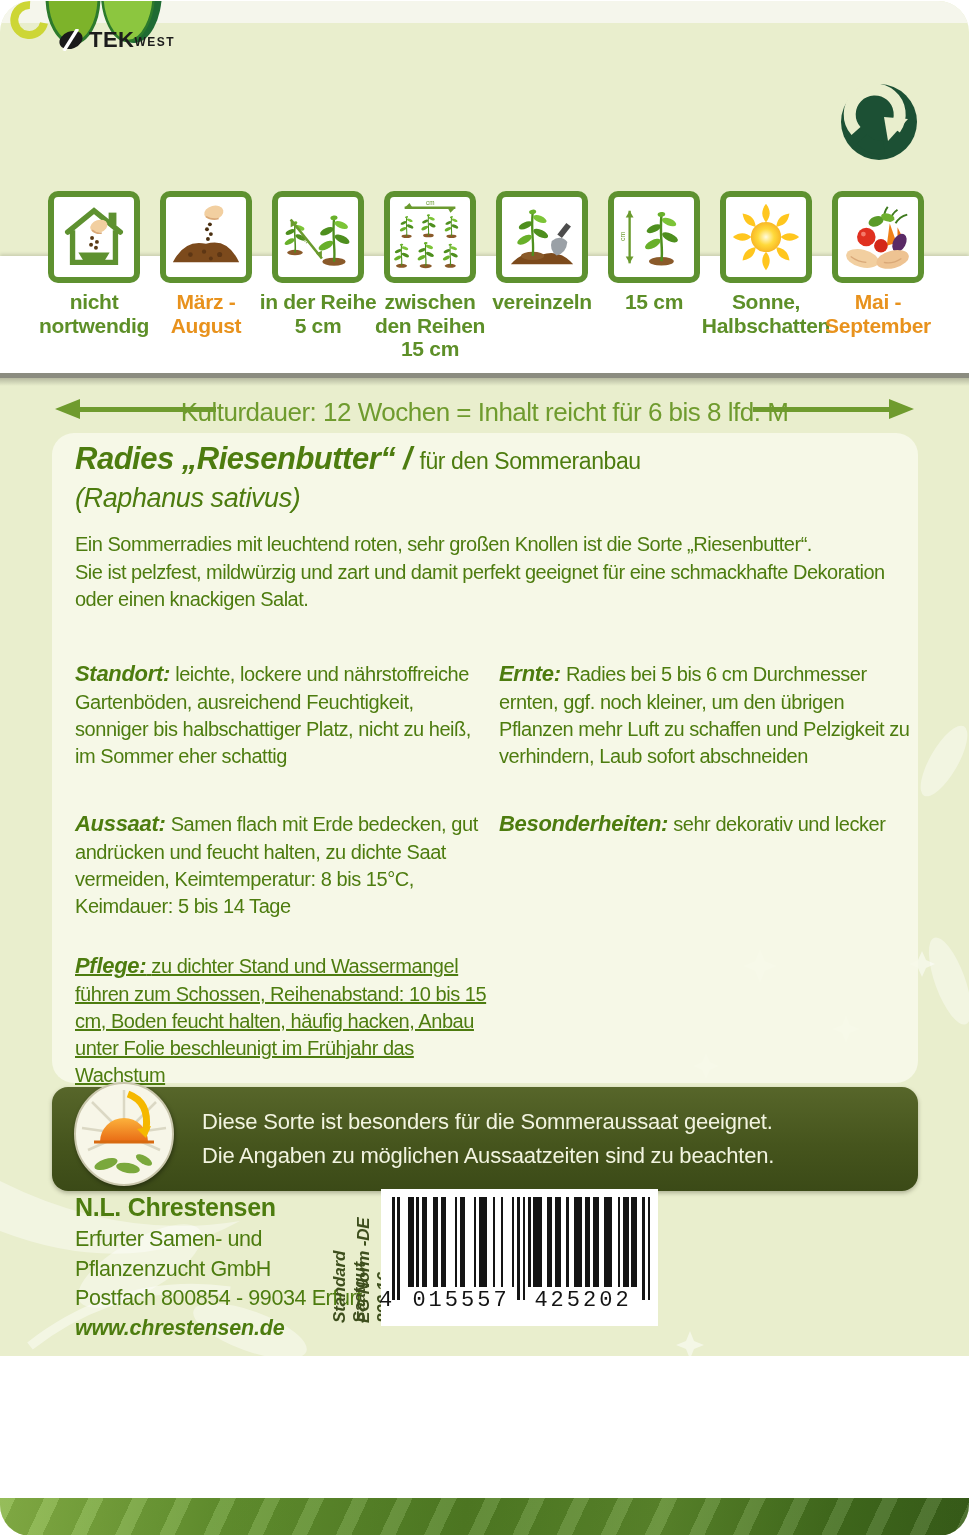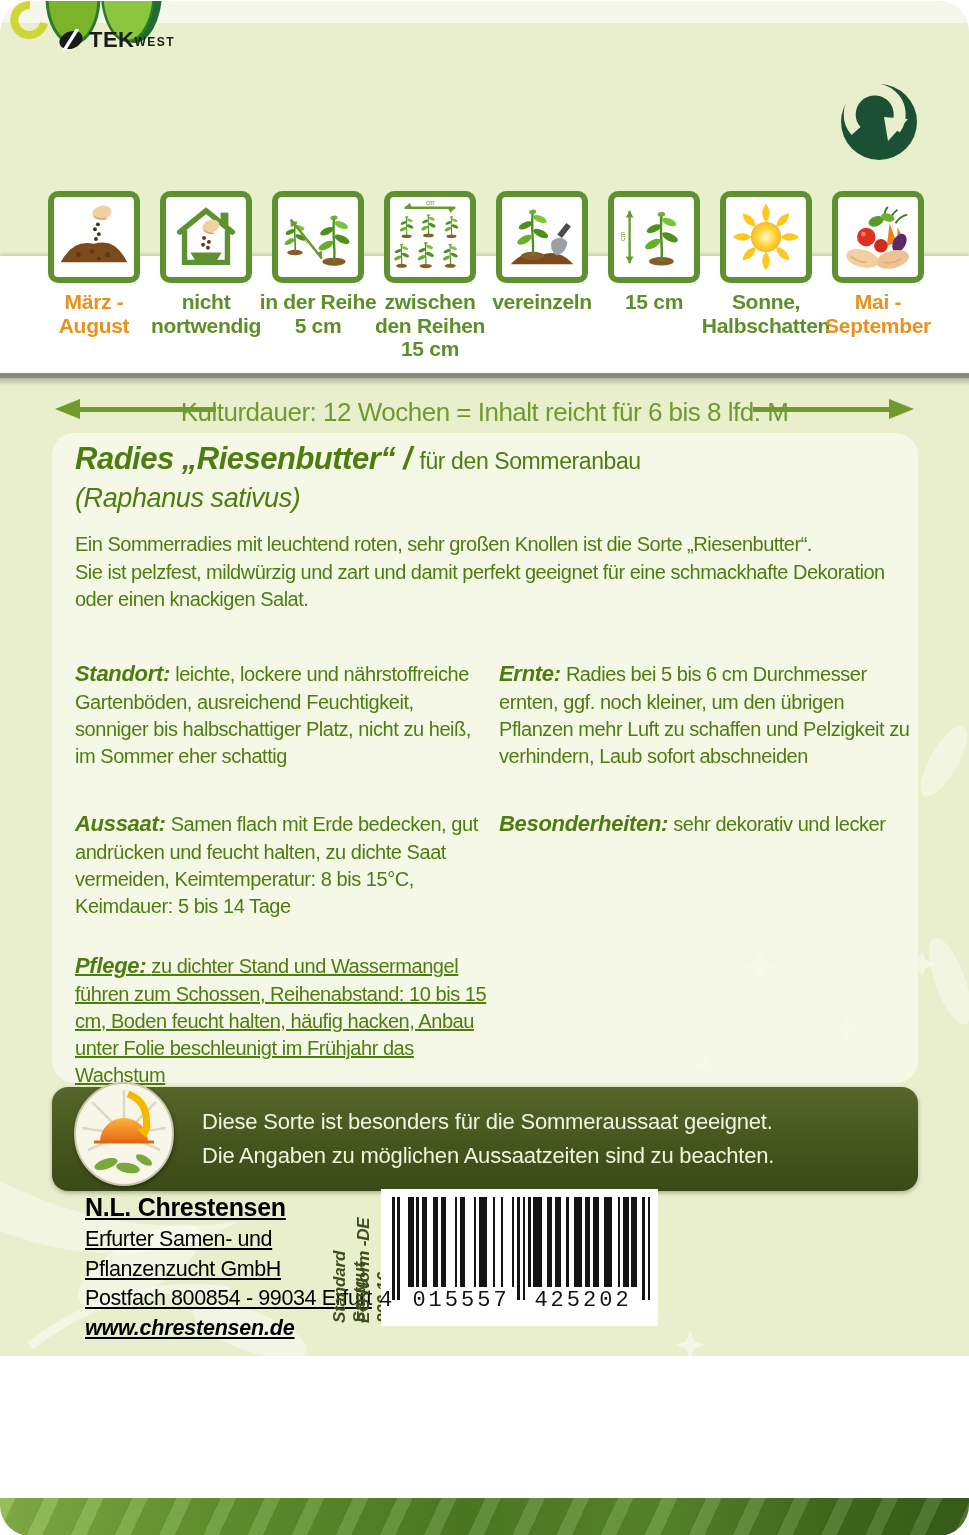--- a/index.html
+++ b/index.html
@@ -50,21 +50,21 @@
   .sec-pflege{left:23px;top:498px;text-decoration:underline;}
   .sec-ernte{left:447px;top:206px;}
   .sec-besonderheiten{left:447px;top:356px;}
   
   .notice{left:52px;top:1086px;width:866px;height:104px;border-radius:16px;
           background:linear-gradient(180deg,#57662a,#46551d 55%,#3b4a17);box-shadow:0 2px 4px rgba(60,60,40,.35);}
   .badge{position:absolute;left:20px;top:-7px;width:104px;height:108px;filter:drop-shadow(1px 2px 2px rgba(0,0,0,.35));}
   .notice-text{position:absolute;left:150px;top:50%;transform:translateY(-50%);color:#f2f4e0;
                font-size:22px;line-height:1.55;letter-spacing:-0.2px;white-space:pre-line;}
   
-  .publisher{left:85px;top:1192px;color:#000000;text-decoration:underline;}
+  .publisher{left:75px;top:1192px;color:#4d7c0f;}
   .pub-name{font-size:25px;font-weight:bold;letter-spacing:-0.3px;margin-bottom:3px;}
   .pub-line{font-size:21.5px;line-height:1.38;letter-spacing:-0.4px;}
   .pub-web{font-size:21.5px;font-weight:bold;font-style:italic;letter-spacing:-0.2px;margin-top:2px;}
   
   .side-label{color:#3e4f1d;font-size:17px;font-style:italic;font-weight:bold;letter-spacing:-0.2px;
               writing-mode:vertical-rl;transform:rotate(180deg);height:132px;display:flex;align-items:center;}
   .side1{left:330px;top:1190px;}
   .side2{left:354px;top:1190px;}
   
   .barcode{left:381px;top:1188px;width:277px;height:137px;background:#ffffff;}
@@ -158,60 +158,60 @@
     <path d="M18 50 A 25 25 0 1 1 57 48" stroke="#e9eecd" stroke-width="12" fill="none"></path>
     <path d="M70 38 L50 60 L46 36 Z" fill="#e9eecd"></path>
     <path d="M24 58 a 24 24 0 0 0 22 8" stroke="#1c5034" stroke-width="14" fill="none"></path>
   </svg>
 
   <div class="layer icons-row">
 
     <div class="icon-cell">
       <div class="icon-box">
           <svg viewBox="0 0 80 80">
+        <path d="M13 35 L40 13 L67 35" stroke="#5e9130" stroke-width="5.5" fill="none" stroke-linecap="round"></path>
+        <rect x="55" y="15" width="8" height="13" fill="#5e9130"></rect>
+        <path d="M18 33 V66 H62 V33" stroke="#5e9130" stroke-width="5.5" fill="none"></path>
+        <path d="M24 56 h32 l-5 8 h-22 Z" fill="#5e9130"></path>
+        <ellipse cx="45" cy="29" rx="9" ry="6.5" fill="#f2cfa0" transform="rotate(-18 45 29)"></ellipse>
+        <path d="M38 33 q4 4 10 3" stroke="#d9a878" stroke-width="1.6" fill="none"></path>
+        <g fill="#5a3b16">
+              <circle cx="38" cy="41" r="2"></circle>
+              <circle cx="43" cy="45" r="2"></circle>
+              <circle cx="37" cy="48" r="2"></circle>
+              <circle cx="42" cy="51" r="2"></circle>
+            </g>
+      </svg>
+        </div>
+      <div class="icon-label" data-color="green">nicht
+nortwendig</div>
+    </div>
+
+    <div class="icon-cell">
+      <div class="icon-box">
+          <svg viewBox="0 0 80 80">
         <ellipse cx="48" cy="15" rx="10" ry="7" fill="#f2cfa0" transform="rotate(-14 48 15)"></ellipse>
         <path d="M40 19 q6 4 13 2" stroke="#d9a878" stroke-width="1.6" fill="none"></path>
         <g fill="#4a2f10">
               <circle cx="44" cy="27" r="2"></circle>
               <circle cx="41" cy="32" r="2"></circle>
               <circle cx="45" cy="37" r="2"></circle>
               <circle cx="42" cy="42" r="2"></circle>
             </g>
         <path d="M6 66 Q18 42 40 47 Q62 40 74 66 Z" fill="#7c4a1c"></path>
         <g fill="#5d3614">
               <circle cx="24" cy="58" r="2.4"></circle>
               <circle cx="38" cy="55" r="2.2"></circle>
               <circle cx="54" cy="58" r="2.6"></circle>
               <circle cx="45" cy="62" r="2"></circle>
             </g>
       </svg>
         </div>
       <div class="icon-label" data-color="orange">März -
 August</div>
-    </div>
-
-    <div class="icon-cell">
-      <div class="icon-box">
-          <svg viewBox="0 0 80 80">
-        <path d="M13 35 L40 13 L67 35" stroke="#5e9130" stroke-width="5.5" fill="none" stroke-linecap="round"></path>
-        <rect x="55" y="15" width="8" height="13" fill="#5e9130"></rect>
-        <path d="M18 33 V66 H62 V33" stroke="#5e9130" stroke-width="5.5" fill="none"></path>
-        <path d="M24 56 h32 l-5 8 h-22 Z" fill="#5e9130"></path>
-        <ellipse cx="45" cy="29" rx="9" ry="6.5" fill="#f2cfa0" transform="rotate(-18 45 29)"></ellipse>
-        <path d="M38 33 q4 4 10 3" stroke="#d9a878" stroke-width="1.6" fill="none"></path>
-        <g fill="#5a3b16">
-              <circle cx="38" cy="41" r="2"></circle>
-              <circle cx="43" cy="45" r="2"></circle>
-              <circle cx="37" cy="48" r="2"></circle>
-              <circle cx="42" cy="51" r="2"></circle>
-            </g>
-      </svg>
-        </div>
-      <div class="icon-label" data-color="green">nicht
-nortwendig</div>
     </div>
 
     <div class="icon-cell">
       <div class="icon-box">
           <svg viewBox="0 0 80 80">
         <use href="#seedling" transform="translate(4,20) scale(0.62)"></use>
         <use href="#seedling" transform="translate(38,12) scale(0.92)"></use>
         <line x1="12" y1="22" x2="44" y2="62" stroke="#6a9a2e" stroke-width="2.6"></line>
         <path d="M12 22 l0 8 6 -3 Z" fill="#6a9a2e"></path>
             <path d="M44 62 l0 -8 -6 3 Z" fill="#6a9a2e"></path>

